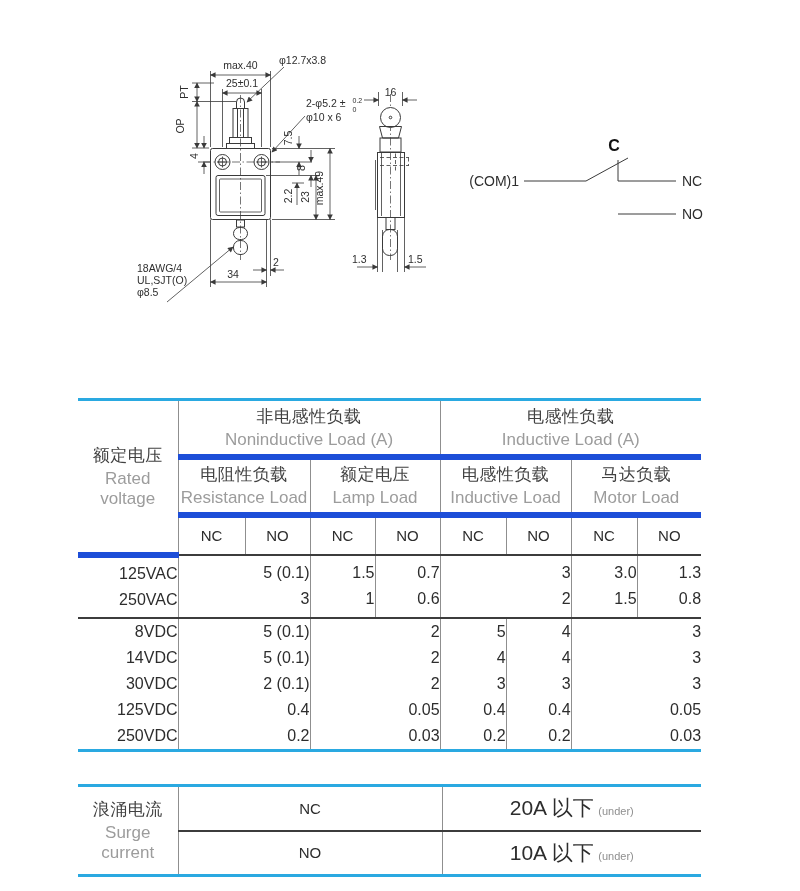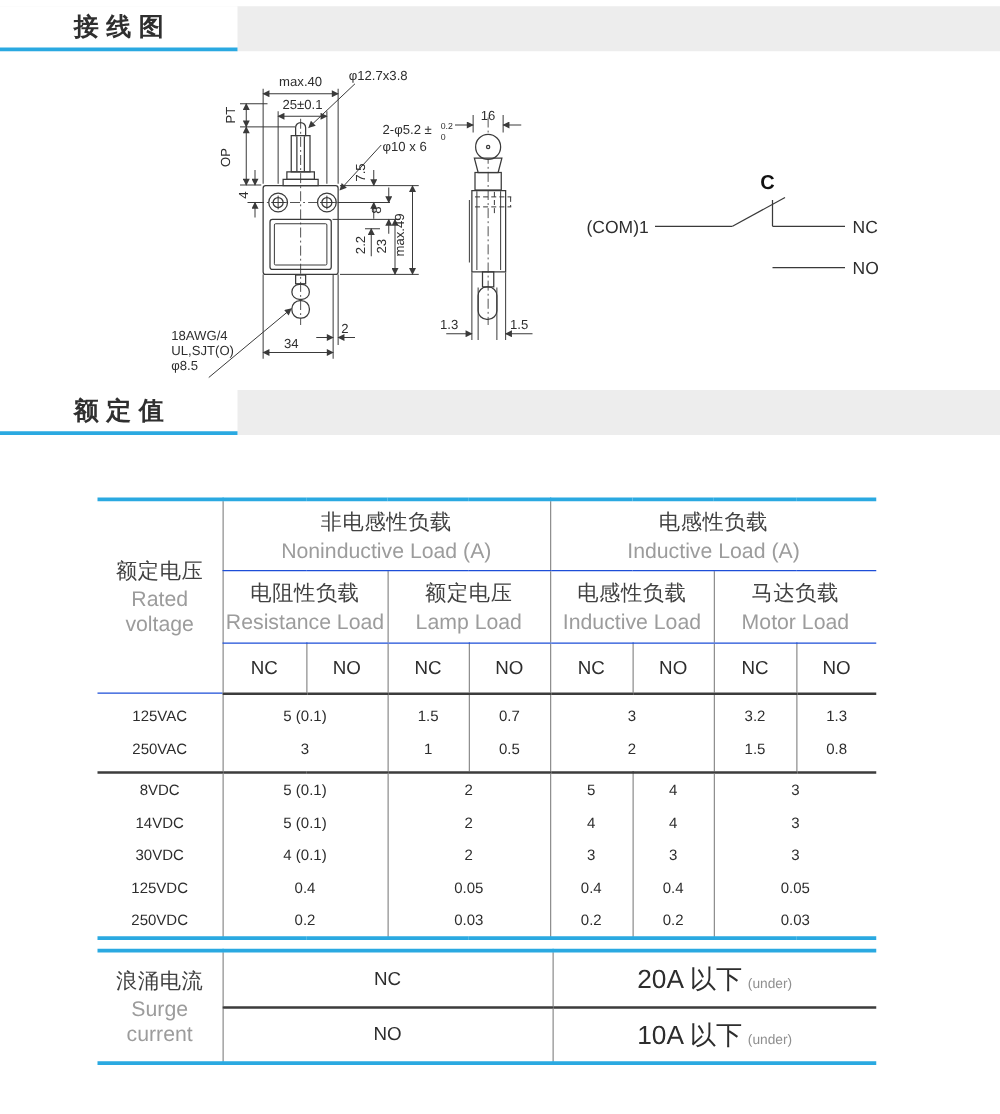--- a/index.html
+++ b/index.html
@@ -24,52 +24,47 @@
   .dim  { stroke:#3a3a3a; stroke-width:0.8; fill:none; }
   .cl   { stroke:#3a3a3a; stroke-width:0.7; fill:none; stroke-dasharray:8 2.5 1.5 2.5; }
   .dash { stroke:#3a3a3a; stroke-width:0.8; fill:none; stroke-dasharray:4 2.5; }
   text.dlab { font-family:"Liberation Sans", sans-serif; font-size:10.5px; fill:#2e2e2e; }
   text.tiny { font-family:"Liberation Sans", sans-serif; font-size:7px; fill:#2e2e2e; }
   text.clab { font-family:"Liberation Sans", sans-serif; font-size:14px; fill:#2e2e2e; }
   text.cbig { font-family:"Liberation Sans", sans-serif; font-size:16px; font-weight:bold; fill:#111; }
   
   .tblwrap { position:absolute; left:78px; }
   #ratings-wrap { top:398px; }
-  #surge-wrap { top:759px; }
+  #surge-wrap { top:784px; }
   table { border-collapse:collapse; table-layout:fixed; width:623px;
           border-top:3px solid #2aa9e1; border-bottom:3px solid #2aa9e1; }
   td { padding:0; text-align:center; vertical-align:middle; border-left:1px solid #8f8f8f; }
   td.nl { border-left:none; }
   tr.grp { height:57px; }  tr.sub { height:58px; }  tr.contacts { height:40px; }
   tr.blockA { height:63px; } tr.blockB { height:98px; }
-  tr.grp td, tr.sub td { border-bottom:1px solid #1d4ed8; }
+  tr.grp td, tr.sub td { border-bottom:6px solid #1d4ed8; }
   tr.contacts td { border-bottom:2px solid #3c3c3c; }
   td.rowhead { border-bottom:2px solid #3c3c3c; }
   tr.blockA td { border-bottom:2px solid #3c3c3c; }
   .zh { font-size:17px; color:#414141; letter-spacing:0.5px; }
   .en { font-size:17px; color:#9c9c9c; margin-top:2px; }
-  .val { font-size:12px; color:#2d2d2d; line-height:26px; }
+  .val { font-size:16px; color:#2d2d2d; line-height:26px;text-align:right; }
   .contact { font-size:15px; color:#2d2d2d; }
   
   #surge-wrap tr { height:45px; }
   #surge-wrap td.srowhead { border-bottom:none; }
   #surge-wrap tr.s1 td { border-bottom:2px solid #3c3c3c; }
   .sval { font-size:21px; color:#2d2d2d; }
   .sunder { font-size:11px; color:#8f8f8f; }
 </style>
 </head>
 <body>
 
 <div class="page">
 
-  <div class="section-bar" id="sec-wiring">
-    <div class="section-tab">
-      <span class="section-title">接线图</span>
-    </div>
-  </div>
 
   <svg id="diagram" viewBox="0 0 800 268" xmlns="http://www.w3.org/2000/svg">
     <defs>
       <marker id="arr" viewBox="0 0 10 10" refX="9" refY="5" markerWidth="9" markerHeight="7" orient="auto-start-reverse">
         <path d="M0,0 L10,5 L0,10 z" fill="#3a3a3a"></path>
       </marker>
     </defs>
 
     <g>
 
@@ -215,25 +210,20 @@
       <line class="ln" x1="586" y1="133" x2="628" y2="110"></line>
       <line class="ln" x1="618" y1="112" x2="618" y2="133"></line>
       <text class="cbig" x="614" y="103" text-anchor="middle">C</text>
       <line class="ln" x1="618" y1="133" x2="676" y2="133"></line>
       <text class="clab" x="682" y="138">NC</text>
       <line class="ln" x1="618" y1="166" x2="676" y2="166"></line>
       <text class="clab" x="682" y="171">NO</text>
     </g>
   </svg>
 
-  <div class="section-bar" id="sec-ratings">
-    <div class="section-tab">
-      <span class="section-title">额定值</span>
-    </div>
-  </div>
 
   <div class="tblwrap" id="ratings-wrap">
     <table>
       <colgroup>
         <col style="width:100px">
           <col style="width:67px">
           <col style="width:65px">
           <col style="width:65px">
         <col style="width:65px">
           <col style="width:66px">
@@ -292,47 +282,47 @@
         <td colspan="2">
           <div class="val">5 (0.1)</div>
           <div class="val">3</div>
         </td>
         <td>
           <div class="val">1.5</div>
           <div class="val">1</div>
         </td>
         <td>
           <div class="val">0.7</div>
-          <div class="val">0.5</div>
+          <div class="val">0.6</div>
         </td>
         <td colspan="2">
           <div class="val">3</div>
           <div class="val">2</div>
         </td>
         <td>
-          <div class="val">3.2</div>
+          <div class="val">3.0</div>
           <div class="val">1.5</div>
         </td>
         <td>
           <div class="val">1.3</div>
           <div class="val">0.8</div>
         </td>
       </tr>
       <tr class="blockB">
         <td class="nl">
           <div class="val">8VDC</div>
           <div class="val">14VDC</div>
           <div class="val">30VDC</div>
           <div class="val">125VDC</div>
           <div class="val">250VDC</div>
         </td>
         <td colspan="2">
           <div class="val">5 (0.1)</div>
           <div class="val">5 (0.1)</div>
-          <div class="val">4 (0.1)</div>
+          <div class="val">2 (0.1)</div>
           <div class="val">0.4</div>
           <div class="val">0.2</div>
         </td>
         <td colspan="2">
           <div class="val">2</div>
           <div class="val">2</div>
           <div class="val">2</div>
           <div class="val">0.05</div>
           <div class="val">0.03</div>
         </td>

